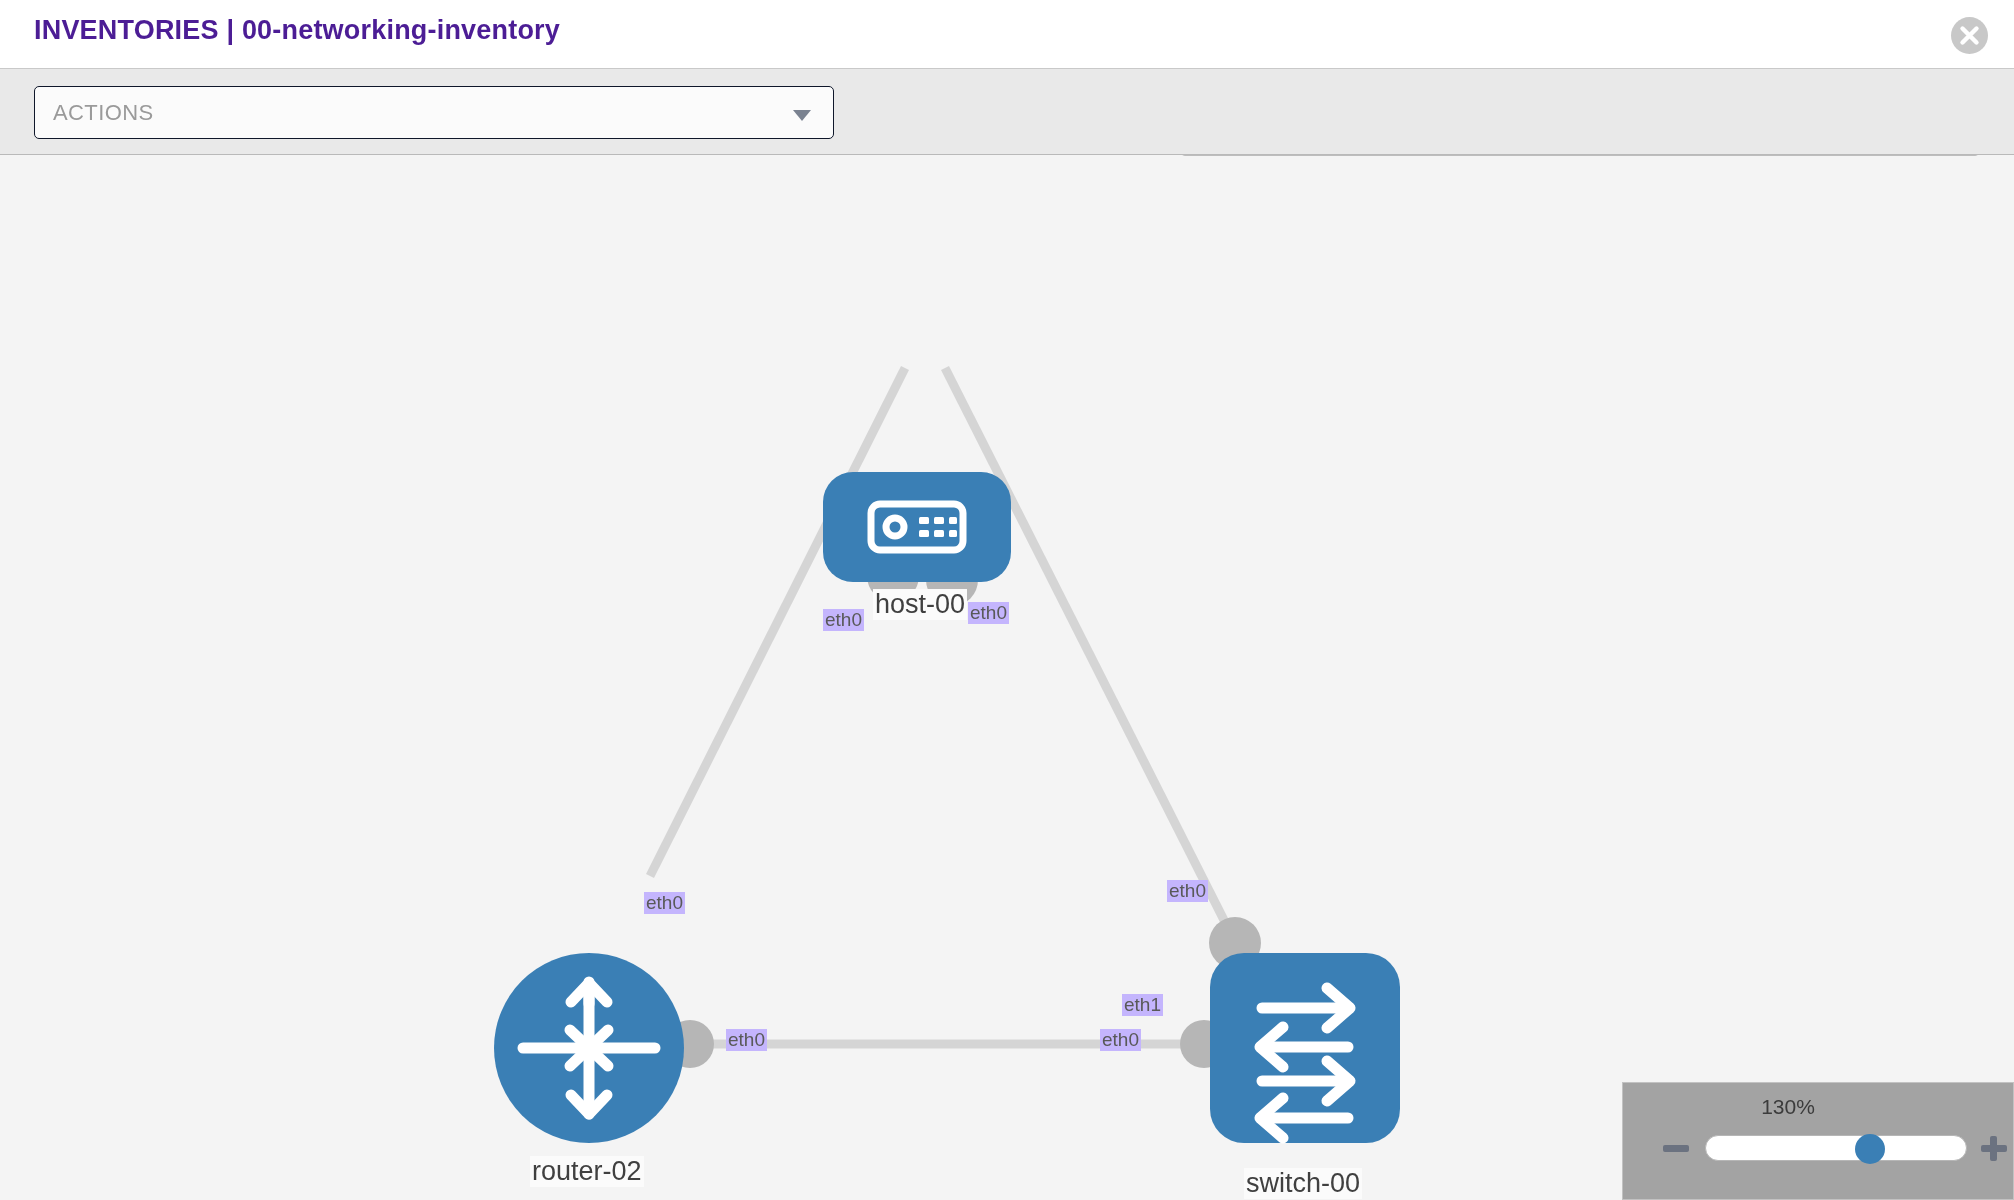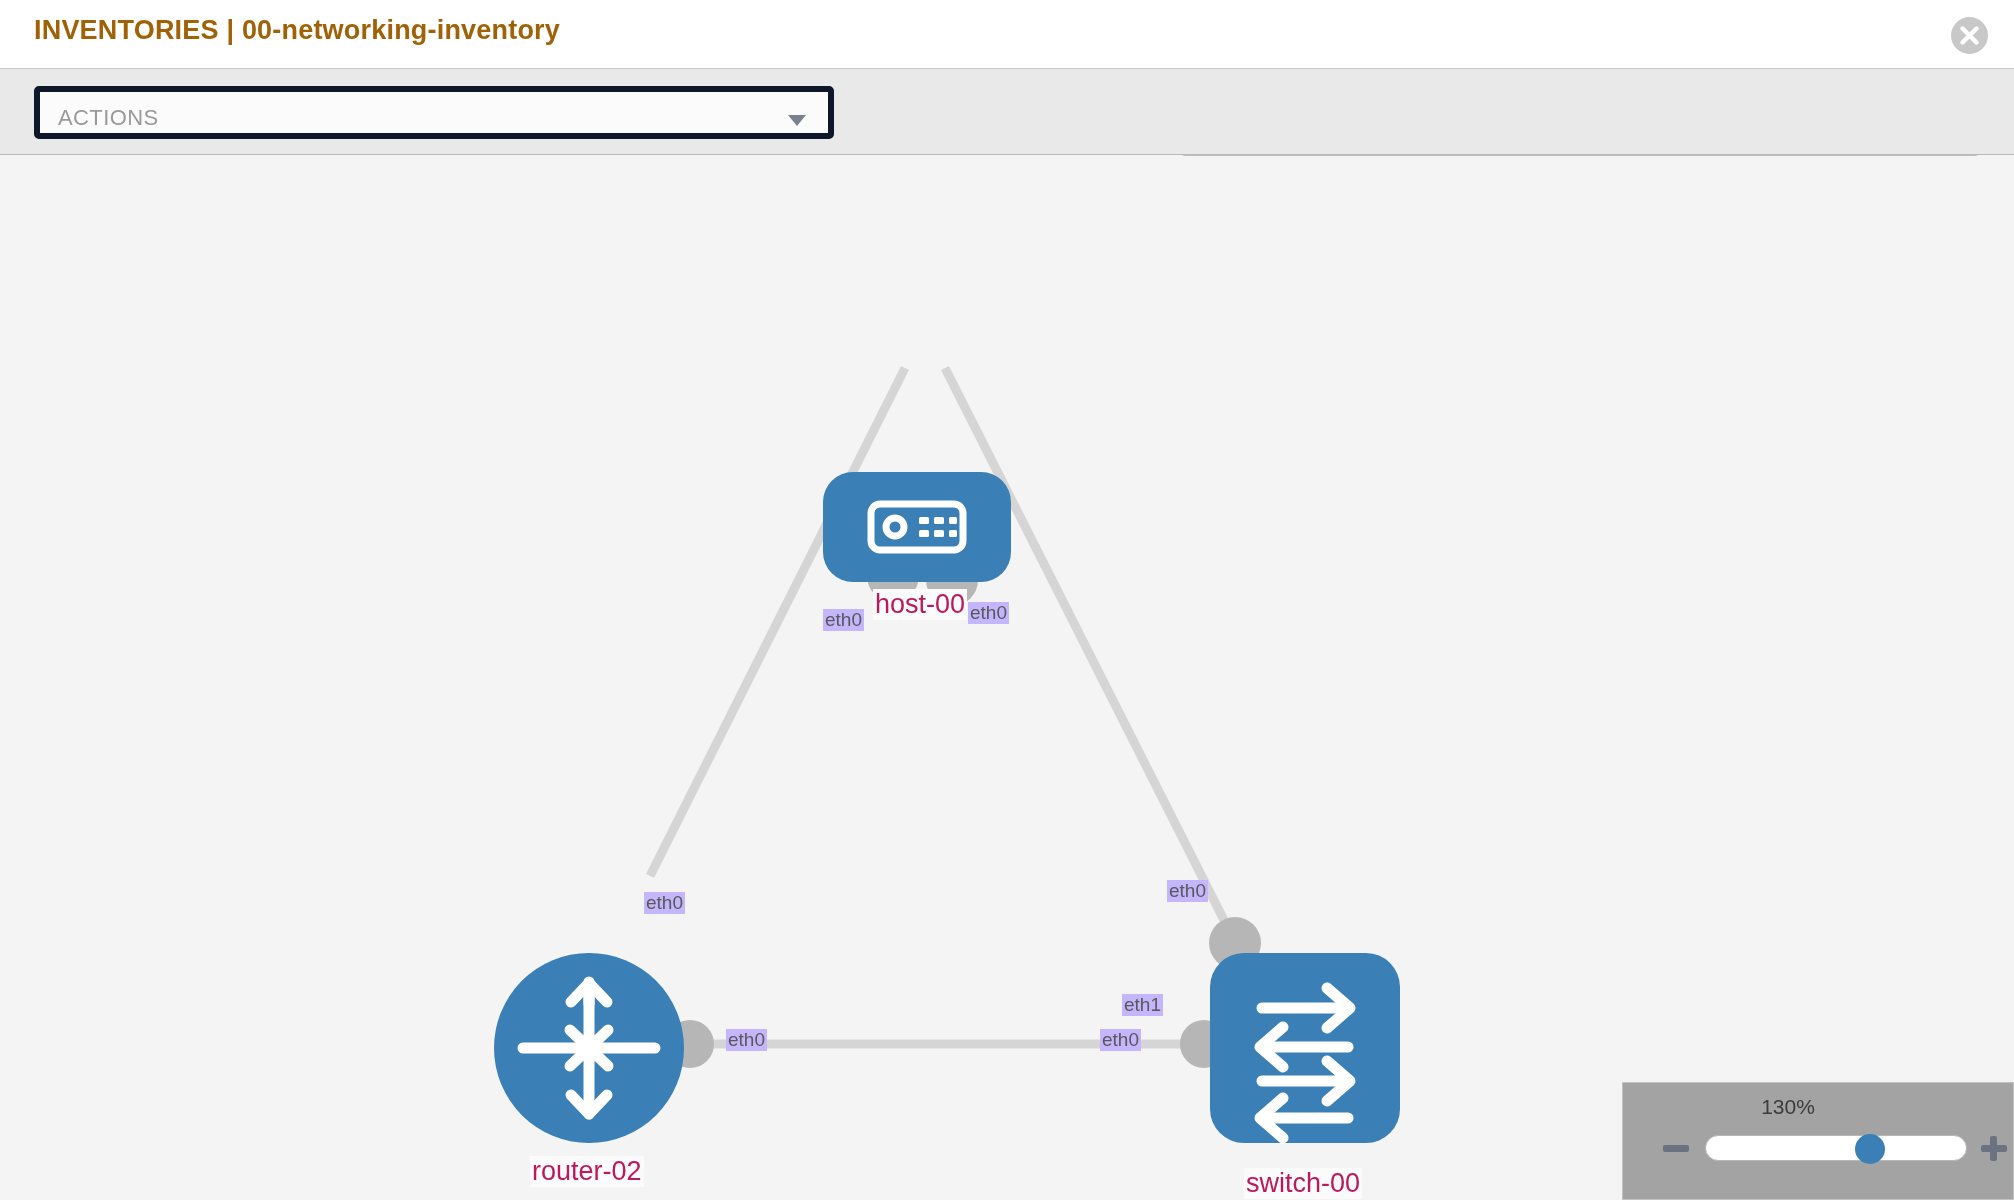--- a/index.html
+++ b/index.html
@@ -24,21 +24,21 @@
     left: 0; top: 0;
     width: 2014px; height: 69px;
     background: #ffffff;
     border-bottom: 1px solid #c9c9c9;
   }
   .title-text {
     position: absolute;
     left: 34px; top: 15px;
     font-size: 27px;
     font-weight: bold;
-    color: #a16207;
+    color: #4c1d95;
     letter-spacing: 0.2px;
     white-space: nowrap;
   }
   .close-btn {
     position: absolute;
     right: 26px; top: 17px;
     width: 37px; height: 37px;
     cursor: pointer;
   }
 
@@ -48,21 +48,21 @@
     left: 0; top: 69px;
     width: 2014px; height: 86px;
     background: #e9e9e9;
     border-bottom: 1px solid #b9b9b9;
   }
   .actions-select {
     position: absolute;
     left: 34px; top: 17px;
     width: 800px; height: 53px;
     background: #fbfbfb;
-    border: 6px solid #0f172a;
+    border: 1px solid #0f172a;
     border-radius: 5px;
     cursor: pointer;
   }
   .actions-label {
     position: absolute;
     left: 18px; top: 13px;
     font-size: 22px;
     color: #9a9a9a;
     letter-spacing: 0.4px;
   }
@@ -111,21 +111,21 @@
   .topology-svg {
     position: absolute;
     left: 0; top: 0;
     width: 2014px; height: 1044px;
   }
 
   
   .node-name {
     position: absolute;
     font-size: 27px;
-    color: #be185d;
+    color: #404040;
     background: #fbfbfb;
     white-space: nowrap;
     padding: 0 2px;
   }
   .iface-label {
     position: absolute;
     font-size: 19px;
     color: #595959;
     background: #c4b5fd;
     white-space: nowrap;

